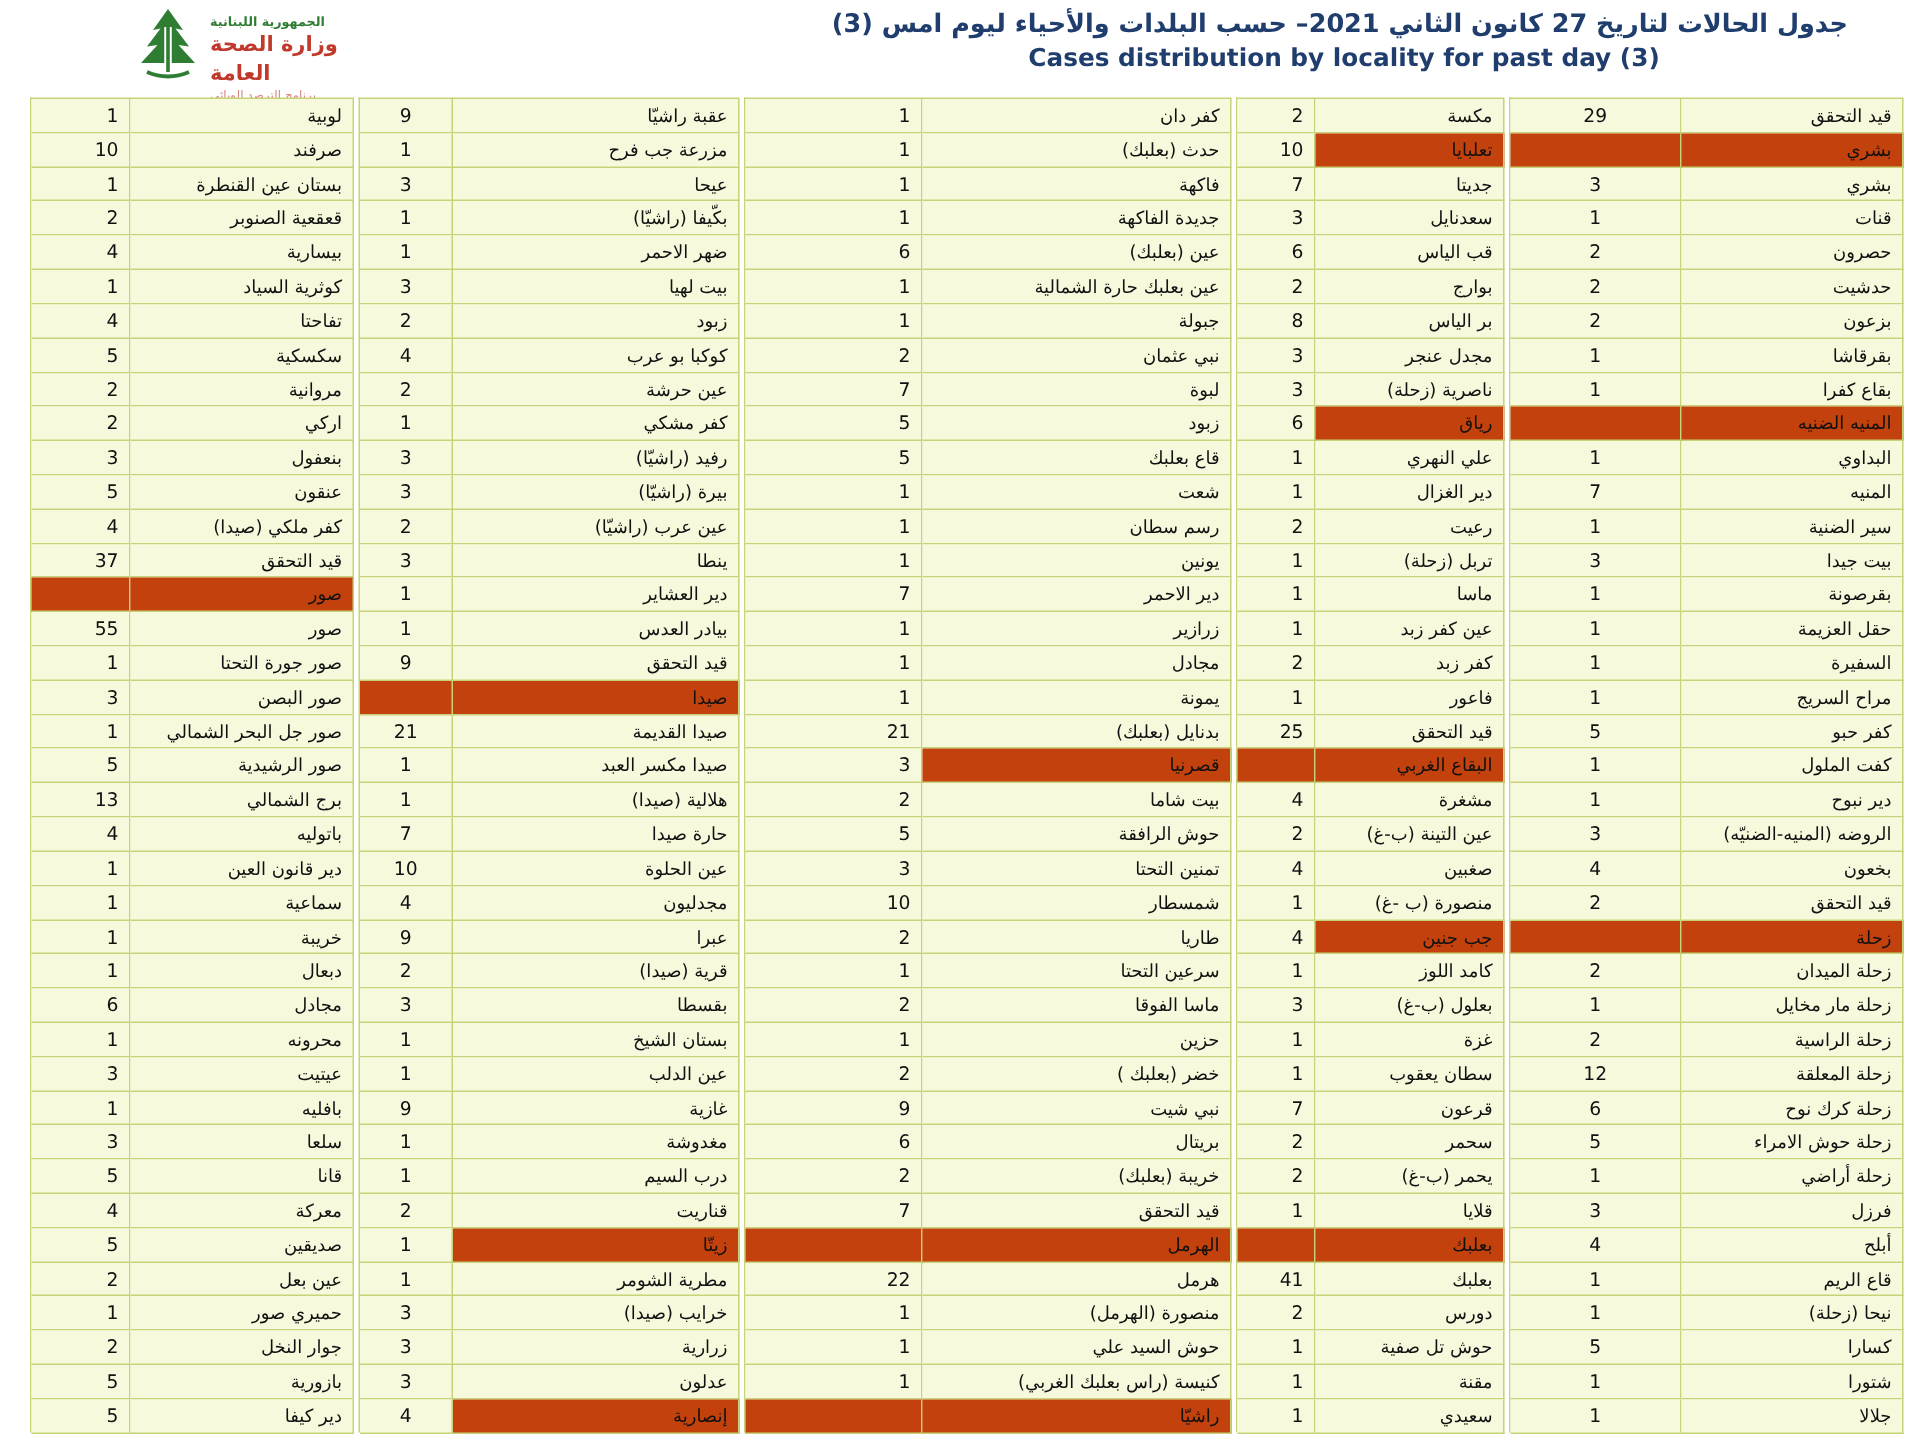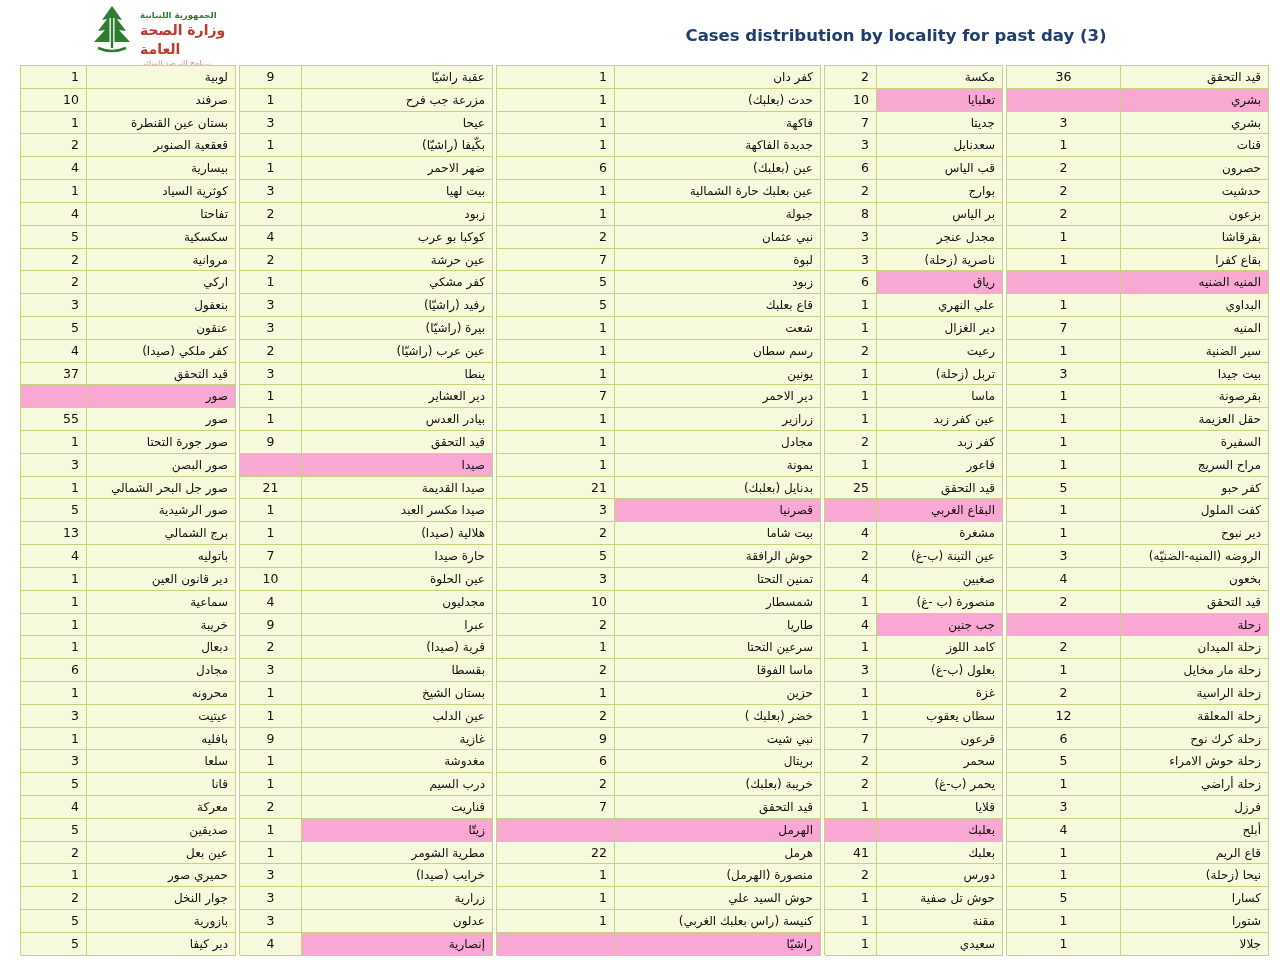--- a/index.html
+++ b/index.html
@@ -8,21 +8,21 @@
     font-family:"DejaVu Sans",sans-serif;overflow:hidden;
   }
   
   .logo{position:absolute;left:88px;top:4px;display:flex;align-items:flex-start;gap:4px;}
   .logo-text{width:100px;text-align:left;line-height:1.35;padding-top:6px;}
   .logo-line1{font-size:8.5px;font-weight:bold;color:#2e7d33;}
   .logo-line2{font-size:14px;font-weight:bold;color:#c0392b;}
   .logo-line3{font-size:8px;color:#d98880;}
   .title-block{position:absolute;left:560px;top:6px;width:672px;text-align:right;color:#1f3d6d;}
   .title-ar{font-size:17px;font-weight:bold;direction:rtl;white-space:nowrap;}
-  .title-en{font-size:16.5px;font-weight:bold;text-align:center;margin-top:20px;}
+  .title-en{font-size:16.5px;font-weight:bold;text-align:center;margin-top:3px;}
   .page-badge{
     position:absolute;left:1236px;top:8px;width:40px;height:38px;
     border:2px solid #8faadc;border-radius:9px;color:#4472c4;
     font-size:22px;display:flex;align-items:center;justify-content:center;margin-left:48px;
   }
   
   .table-wrap{
     position:absolute;left:20px;top:65px;width:1255px;height:890px;
     display:flex;gap:3px;
   }
@@ -37,21 +37,21 @@
   .p2{grid-template-columns:52px 126px;}
   .p1{grid-template-columns:114px 148px;}
   .cell{
     border-right:1px solid #c6d378;border-bottom:1px solid #c6d378;
     background:#f7f9dc;font-size:12px;color:#111;
     line-height:22px;white-space:nowrap;overflow:hidden;box-sizing:border-box;
   }
   .cc{text-align:right;padding-right:7px;font-size:12.5px;}
   .ctr .cc{text-align:center;padding-right:0;}
   .nc{direction:rtl;text-align:right;padding-right:7px;padding-left:2px;font-size:12px;}
-  .hl{background:#f9a8d4;}
+  .hl{background:#c2410c;}
   
   .cedar{width:48px;height:52px;}
 </style>
 </head>
 <body>
 
 <div class="logo">
   <svg class="cedar" viewBox="0 0 48 52">
     <polygon points="24,2 34,16 29,15 38,27 31,26 42,38 6,38 17,26 10,27 19,15 14,16" fill="#2e7d33"></polygon>
     <rect x="21.5" y="14" width="5" height="30" fill="#ffffff"></rect>
@@ -59,20 +59,21 @@
     <path d="M10 44 Q24 50 38 44" stroke="#2e7d33" stroke-width="2.5" fill="none"></path>
   </svg>
   <div class="logo-text" dir="rtl">
     <div class="logo-line1">الجمهورية اللبنانية</div>
     <div class="logo-line2">وزارة الصحة العامة</div>
     <div class="logo-line3">برنامج الترصد الوبائي</div>
   </div>
 </div>
 
 <div class="title-block">
+  <div class="title-ar">جدول الحالات لتاريخ 27 كانون الثاني 2021– حسب البلدات والأحياء ليوم امس (3)</div>
   <div class="title-en">Cases distribution by locality for past day (3)</div>
 </div>
 
 <div class="page-badge">15</div>
 
 <div class="table-wrap">
   <div class="pair p5">
       <div class="cell cc">1</div>
       <div class="cell nc" dir="rtl">لوبية</div>
       <div class="cell cc">10</div>
@@ -386,21 +387,21 @@
       <div class="cell cc">2</div>
       <div class="cell nc" dir="rtl">دورس</div>
       <div class="cell cc">1</div>
       <div class="cell nc" dir="rtl">حوش تل صفية</div>
       <div class="cell cc">1</div>
       <div class="cell nc" dir="rtl">مقنة</div>
       <div class="cell cc">1</div>
       <div class="cell nc" dir="rtl">سعيدي</div>
     </div>
   <div class="pair p1 ctr">
-      <div class="cell cc">36</div>
+      <div class="cell cc">29</div>
       <div class="cell nc" dir="rtl">قيد التحقق</div>
       <div class="cell cc hl"></div>
       <div class="cell nc hl" dir="rtl">بشري</div>
       <div class="cell cc">3</div>
       <div class="cell nc" dir="rtl">بشري</div>
       <div class="cell cc">1</div>
       <div class="cell nc" dir="rtl">قنات</div>
       <div class="cell cc">2</div>
       <div class="cell nc" dir="rtl">حصرون</div>
       <div class="cell cc">2</div>

